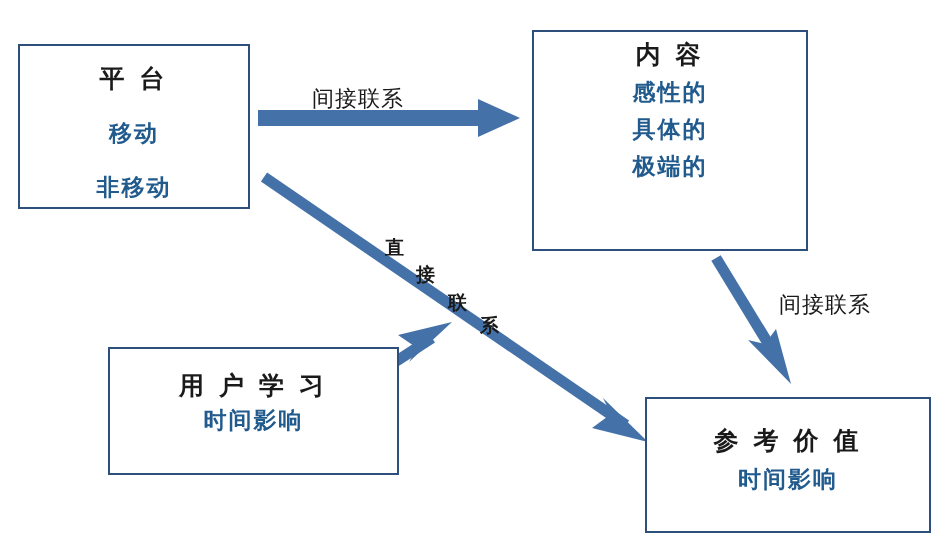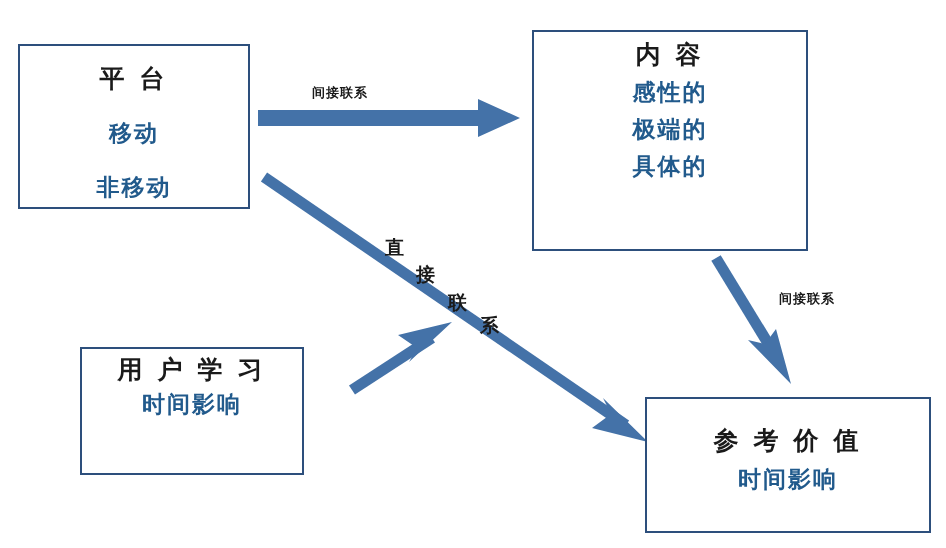--- a/index.html
+++ b/index.html
@@ -44,34 +44,34 @@
     font-weight: 700;
     font-size: 23px;
     letter-spacing: 2px;
     line-height: 1.32;
     white-space: nowrap;
   }
 
   
   #box-platform      { left: 18px;  top: 44px;  width: 232px; height: 165px; padding-top: 18px; gap: 24px; }
   #box-content       { left: 532px; top: 30px;  width: 276px; height: 221px; padding-top: 8px; }
-  #box-user-learning { left: 80px;  top: 347px; width: 224px; height: 128px; padding-top: 6px; }
+  #box-user-learning { left: 108px;  top: 347px; width: 291px; height: 128px; padding-top: 22px; }
   #box-reference     { left: 645px; top: 397px; width: 286px; height: 136px; padding-top: 27px; }
 
   #box-platform .node-sub       { margin-top: 0; }
   #box-content .node-sub        { margin-top: 7px; }
   #box-user-learning .node-sub  { margin-top: 4px; }
   #box-reference .node-sub      { margin-top: 8px; }
 
   
   .edge-label {
     position: absolute;
     color: #1a1a1a;
-    font-weight: 700;
-    font-size: 13px;
+    font-weight: 400;
+    font-size: 22px;
     letter-spacing: 1px;
     white-space: nowrap;
     z-index: 4;
   }
   #label-platform-content { left: 312px; top: 84px; }
   #label-content-reference { left: 779px; top: 290px; }
 
   .diag-char {
     position: absolute;
     color: #1a1a1a;
@@ -111,22 +111,22 @@
 
 <div class="node-box" id="box-platform">
   <div class="node-title">平 台</div>
   <div class="node-sub">移动</div>
   <div class="node-sub">非移动</div>
 </div>
 
 <div class="node-box" id="box-content">
   <div class="node-title">内 容</div>
   <div class="node-sub">感性的</div>
+  <div class="node-sub">具体的</div>
   <div class="node-sub">极端的</div>
-  <div class="node-sub">具体的</div>
 </div>
 
 <div class="node-box" id="box-user-learning">
   <div class="node-title">用 户 学 习</div>
   <div class="node-sub">时间影响</div>
 </div>
 
 <div class="node-box" id="box-reference">
   <div class="node-title">参 考 价 值</div>
   <div class="node-sub">时间影响</div>

